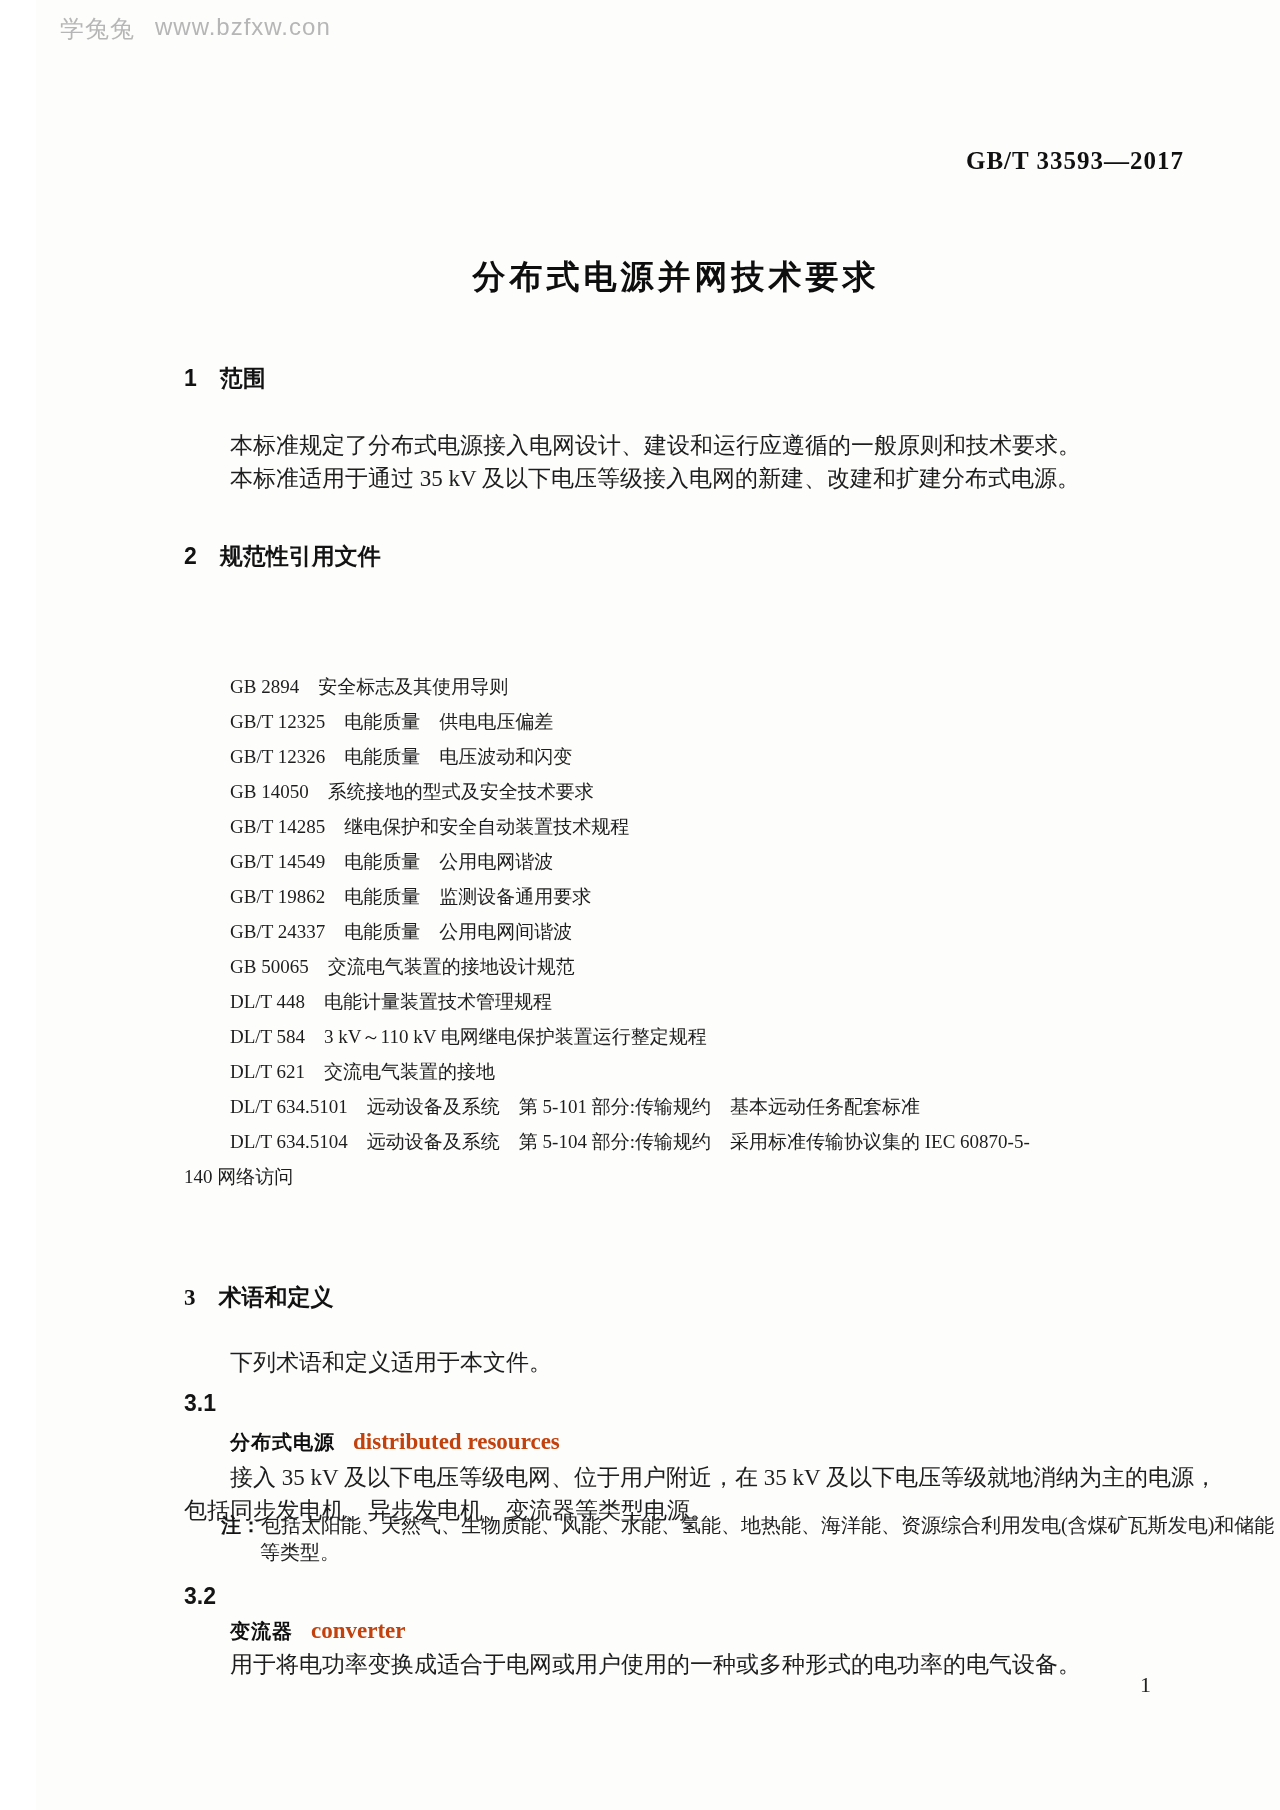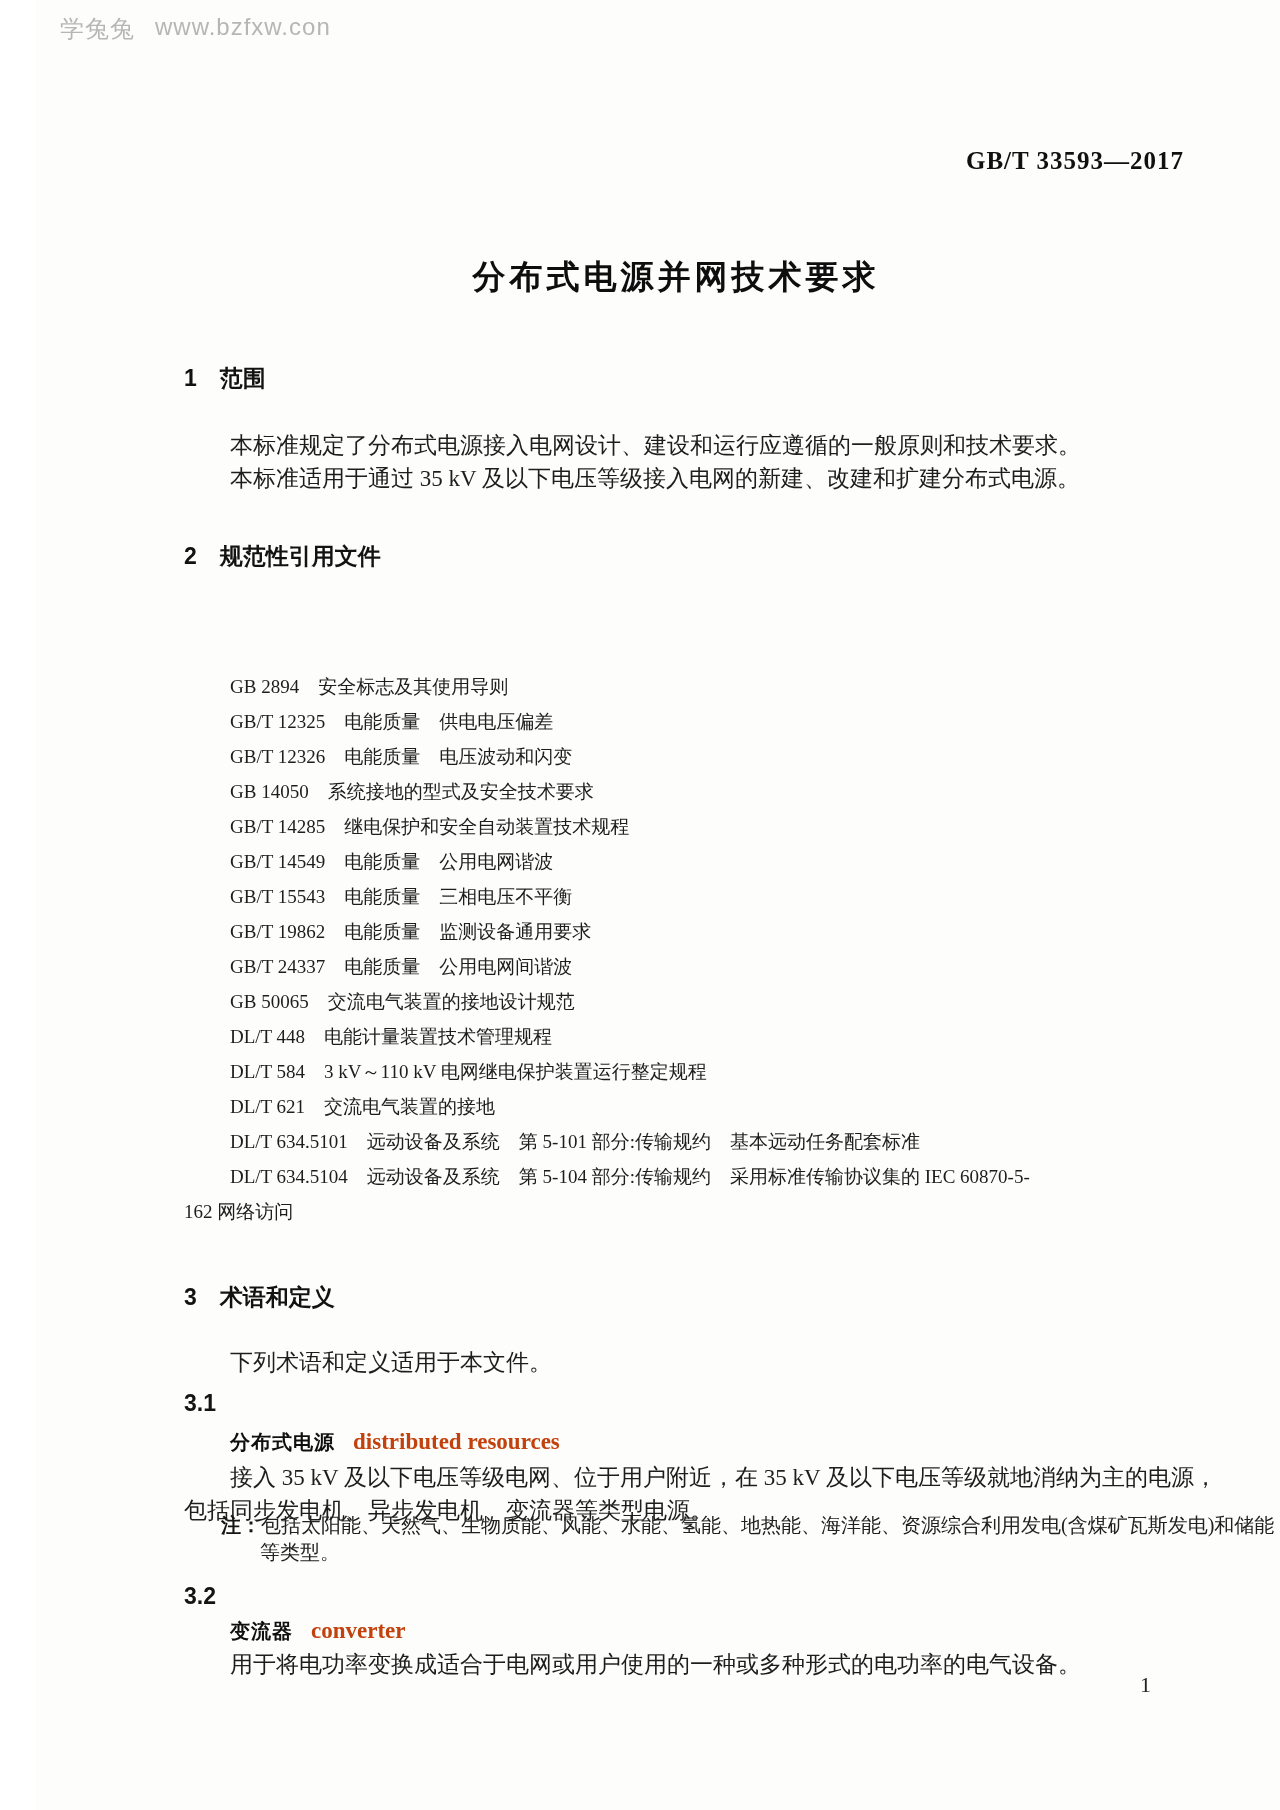--- a/index.html
+++ b/index.html
@@ -38,21 +38,21 @@
   
   .sec-heading{
     position:absolute;left:148px;
     font-family:"Liberation Sans","DejaVu Sans",sans-serif;
     font-weight:bold;font-size:23px;color:#121212;
     line-height:33px;white-space:nowrap;
   }
   .sec-heading .sec-num{display:inline-block;margin-right:23px;}
   #sec1-heading{top:362px;}
   #sec2-heading{top:540px;}
-  #sec3-heading{top:1281px;}
+  #sec3-heading{top:1281px;font-family:Liberation Serif, serif;}
   
   .body-block{position:absolute;left:148px;width:1012px;}
   .body-line{
     font-family:"Liberation Serif","DejaVu Serif",serif;
     font-size:23px;line-height:33px;color:#1d1d1d;
     white-space:nowrap;
   }
   .indent{padding-left:46px;}
   #sec1-paragraphs{top:429px;}
   #sec2-intro{top:608px;}
@@ -132,30 +132,29 @@
   <div class="sec-heading" id="sec2-heading">
     <span class="sec-num">2</span><span>规范性引用文件</span>
   </div>
   <div id="reference-list">
     <div class="ref-line">GB 2894　安全标志及其使用导则</div>
     <div class="ref-line">GB/T 12325　电能质量　供电电压偏差</div>
     <div class="ref-line">GB/T 12326　电能质量　电压波动和闪变</div>
     <div class="ref-line">GB 14050　系统接地的型式及安全技术要求</div>
     <div class="ref-line">GB/T 14285　继电保护和安全自动装置技术规程</div>
     <div class="ref-line">GB/T 14549　电能质量　公用电网谐波</div>
-    <div class="ref-line">GB/T 15543　电能质量　三相电压不平衡</div>
     <div class="ref-line">GB/T 19862　电能质量　监测设备通用要求</div>
     <div class="ref-line">GB/T 24337　电能质量　公用电网间谐波</div>
     <div class="ref-line">GB 50065　交流电气装置的接地设计规范</div>
     <div class="ref-line">DL/T 448　电能计量装置技术管理规程</div>
     <div class="ref-line">DL/T 584　3 kV～110 kV 电网继电保护装置运行整定规程</div>
     <div class="ref-line">DL/T 621　交流电气装置的接地</div>
     <div class="ref-line">DL/T 634.5101　远动设备及系统　第 5-101 部分:传输规约　基本远动任务配套标准</div>
     <div class="ref-line">DL/T 634.5104　远动设备及系统　第 5-104 部分:传输规约　采用标准传输协议集的 IEC 60870-5-</div>
-    <div class="ref-line ref-cont">162 网络访问</div>
+    <div class="ref-line ref-cont">140 网络访问</div>
   </div>
 
   <div class="sec-heading" id="sec3-heading">
     <span class="sec-num">3</span><span>术语和定义</span>
   </div>
   <div class="body-block" id="sec3-intro-block">
     <div class="body-line indent">下列术语和定义适用于本文件。</div>
   </div>
 
   <div class="term-num" id="term1-num">3.1</div>

